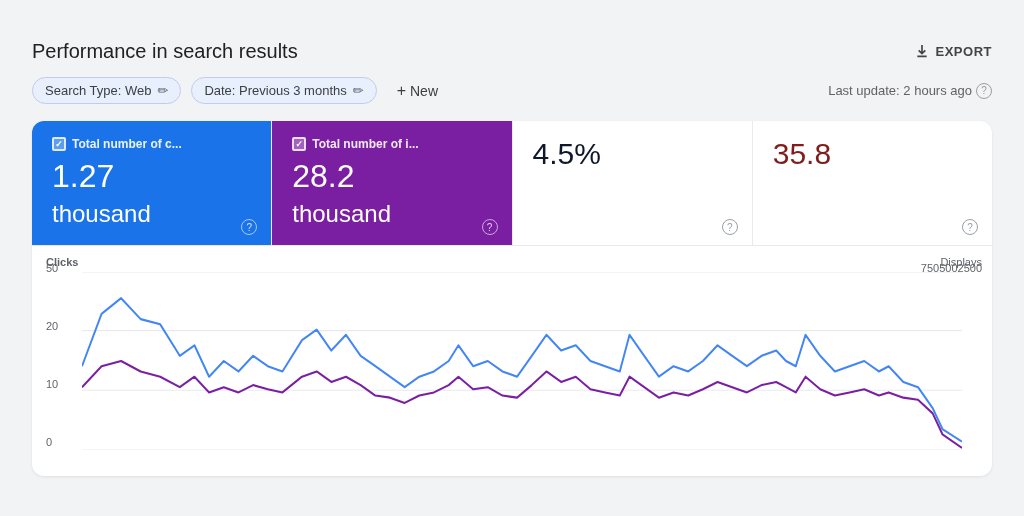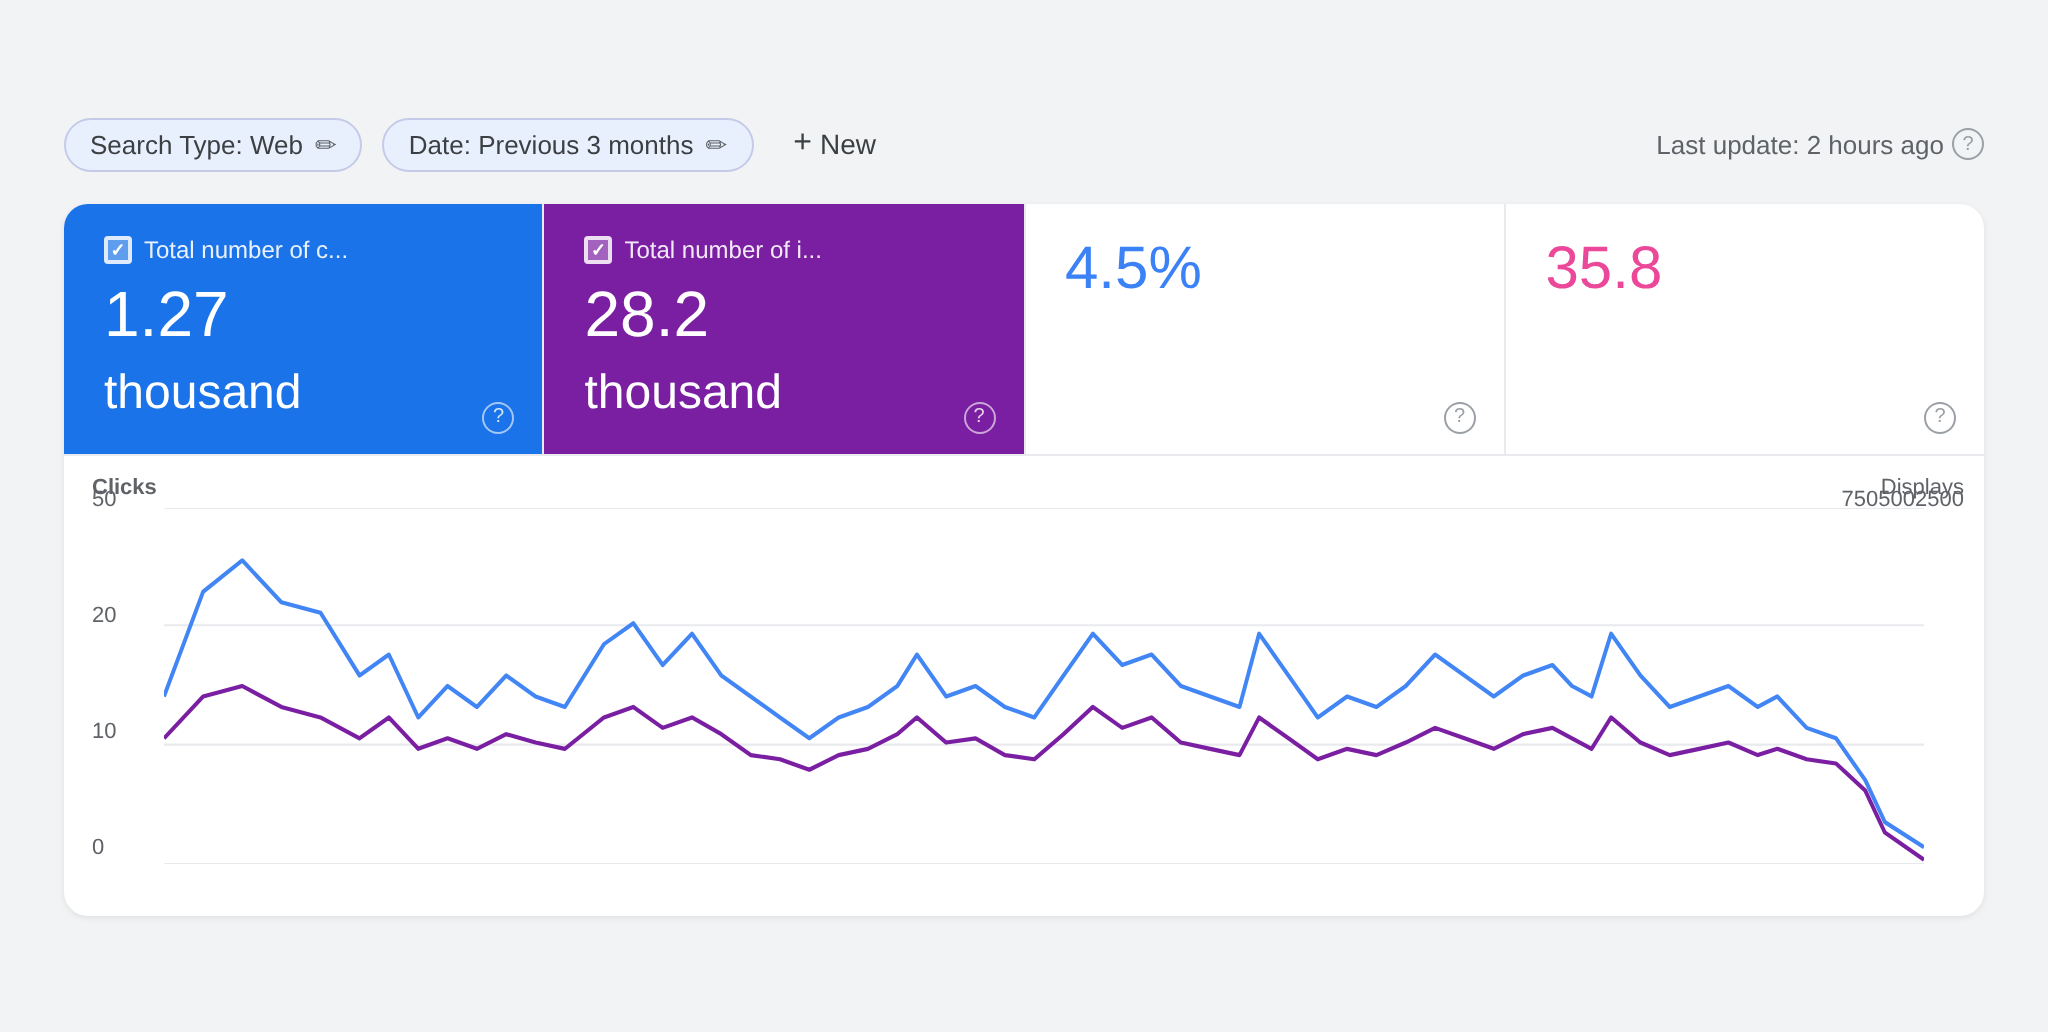--- a/index.html
+++ b/index.html
@@ -147,20 +147,21 @@
     .metric-card.active-blue .metric-checkbox::after { color: #fff; }
     .metric-card.active-purple .metric-checkbox { background: rgba(255,255,255,0.3); border-color: rgba(255,255,255,0.8); }
     .metric-card.active-purple .metric-checkbox::after { color: #fff; }
     .metric-label {
       font-size: 12px;
       white-space: nowrap;
       overflow: hidden;
       text-overflow: ellipsis;
       color: inherit;
       opacity: 0.9;
+      font-weight: bold;
     }
     .metric-card.active-blue .metric-label,
     .metric-card.active-purple .metric-label { color: #fff; opacity: 0.9; }
     .inactive-label { color: #5f6368; }
     .metric-value {
       font-size: 32px;
       font-weight: 400;
       line-height: 1.1;
       color: inherit;
     }
@@ -233,20 +234,29 @@
       justify-content: space-between;
       font-size: 10px;
       color: #5f6368;
     }
   </style>
 </head>
 <body>
 
 <div class="container">
 
+  <div class="top-bar">
+    <h1 class="page-title">Performance in search results</h1>
+    <div class="export-btn">
+      <svg class="export-icon" viewBox="0 0 24 24" fill="none" stroke="#444" stroke-width="2.5">
+        <path d="M12 3v13M7 11l5 5 5-5M5 20h14"></path>
+      </svg>
+      <span>EXPORT</span>
+    </div>
+  </div>
 
   <div class="filters-bar">
     <div class="filter-chip">
       <span>Search Type: Web</span>
       <span class="edit-icon">✏</span>
     </div>
     <div class="filter-chip">
       <span>Date: Previous 3 months</span>
       <span class="edit-icon">✏</span>
     </div>
@@ -286,30 +296,30 @@
         <div class="metric-value">
           <span>28.2</span><br>
           <span class="metric-unit">thousand</span>
         </div>
         <div class="metric-footer">
           <span class="help-icon" style="border-color:rgba(255,255,255,0.6);color:rgba(255,255,255,0.8);">?</span>
         </div>
       </div>
 
       <div class="metric-card" style="position:relative;">
-        <div class="metric-value" style="color:#3b82f6;font-size:30px;">
+        <div class="metric-value" style="color:#0f172a;font-size:30px;">
           <span>4.5%</span>
         </div>
         <div class="metric-footer">
           <span class="help-icon">?</span>
         </div>
       </div>
 
       <div class="metric-card" style="position:relative;">
-        <div class="metric-value" style="color:#ec4899;font-size:30px;">
+        <div class="metric-value" style="color:#7f1d1d;font-size:30px;">
           <span>35.8</span>
         </div>
         <div class="metric-footer">
           <span class="help-icon">?</span>
         </div>
       </div>
     </div>
 
     <div class="chart-area">
       <span class="axis-title-left">Clicks</span>

